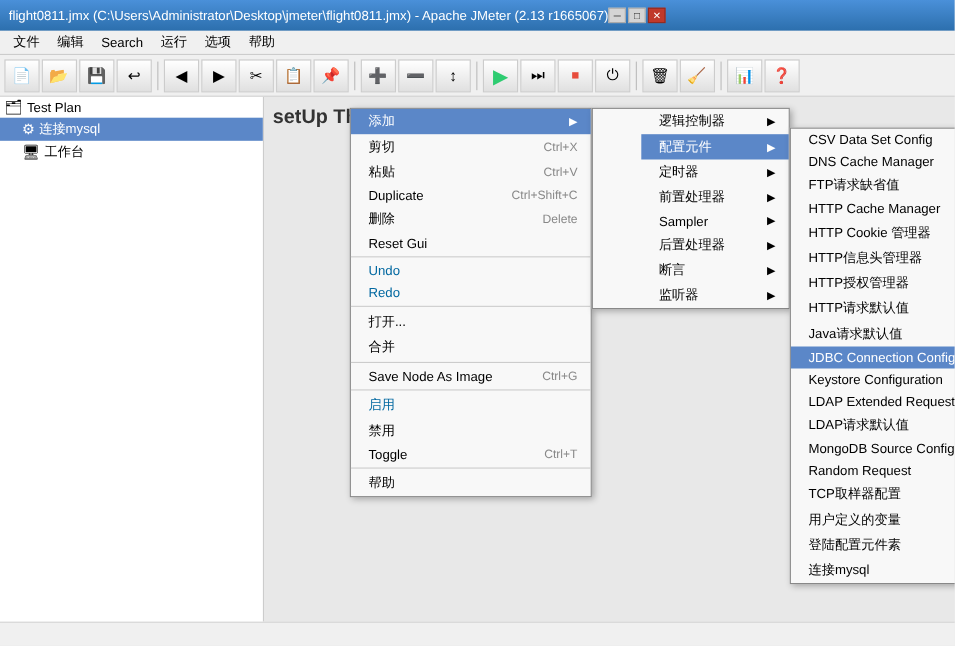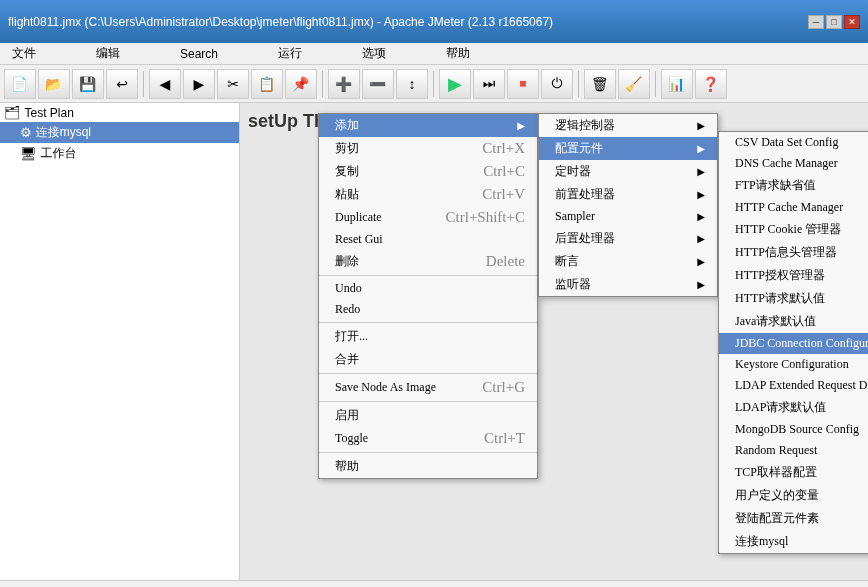--- a/index.html
+++ b/index.html
@@ -13,22 +13,22 @@
       user-select: none;
     }
 
     
     .title-bar {
       background: linear-gradient(to bottom, #4a90d9, #2c6fad);
       color: white;
       padding: 4px 8px;
       display: flex;
       align-items: center;
-      justify-content: space-between;
-      height: 43px;
+      justify-content: flex-start;
+      height: 28px;
     }
     .title-bar-text {
       font-size: 12px;
       white-space: nowrap;
       overflow: hidden;
       text-overflow: ellipsis;
     }
     .title-bar-controls {
       display: flex;
       gap: 2px;
@@ -48,21 +48,20 @@
     .title-btn.close { background: #c0392b; color: white; border-color: #922b21; }
 
     
     .menu-bar {
       background: #f0f0f0;
       border-bottom: 1px solid #ccc;
       display: flex;
       align-items: center;
       height: 22px;
       padding: 0 4px;
-      gap: 44px;
     }
     .menu-item {
       padding: 2px 8px;
       cursor: pointer;
       white-space: nowrap;
       font-size: 12px;
     }
 
     
     .toolbar {
@@ -145,21 +144,20 @@
     }
 
     
     .context-menu-overlay {
       position: absolute;
       top: 0; left: 0;
       width: 100%;
       height: 100%;
       z-index: 100;
       pointer-events: none;
-      font-family: Liberation Serif, serif;
     }
 
     
     .ctx-menu-l1 {
       position: absolute;
       top: 15px;
       left: 80px;
       width: 220px;
       background: #f8f8f8;
       border: 1px solid #888;
@@ -170,36 +168,37 @@
     .ctx-item {
       display: flex;
       align-items: center;
       justify-content: space-between;
       padding: 3px 12px 3px 16px;
       cursor: pointer;
       white-space: nowrap;
       font-size: 12px;
     }
     .ctx-item.highlighted { background: #5b87c8; color: white; }
-    .ctx-item.disabled { color: #000000; cursor: default; }
+    .ctx-item.disabled { color: #0369a1; cursor: default; }
     .ctx-sep { height: 1px; background: #ccc; margin: 2px 0; }
     .ctx-arrow { font-size: 10px; margin-left: 8px; }
-    .ctx-shortcut { color: #888; font-size: 15px; margin-left: 12px; }
+    .ctx-shortcut { color: #888; font-size: 11px; margin-left: 12px; }
 
     
     .ctx-menu-l2 {
       position: absolute;
       top: 15px;
       left: 300px;
       width: 180px;
       background: #f8f8f8;
       border: 1px solid #888;
       box-shadow: 2px 2px 6px rgba(0,0,0,0.3);
       pointer-events: all;
       z-index: 102;
+      padding-left: 44px;
     }
 
     
     .ctx-menu-l3 {
       position: absolute;
       top: 45px;
       left: 480px;
       width: 210px;
       background: #f8f8f8;
       border: 1px solid #888;
@@ -289,37 +288,33 @@
 
         <div class="ctx-item highlighted">
           <span>添加</span>
           <span class="ctx-arrow">▶</span>
         </div>
         <div class="ctx-item">
           <span>剪切</span>
           <span class="ctx-shortcut">Ctrl+X</span>
         </div>
         <div class="ctx-item">
-          <span>复制</span>
-          <span class="ctx-shortcut">Ctrl+C</span>
-        </div>
-        <div class="ctx-item">
           <span>粘贴</span>
           <span class="ctx-shortcut">Ctrl+V</span>
         </div>
         <div class="ctx-item">
           <span>Duplicate</span>
           <span class="ctx-shortcut">Ctrl+Shift+C</span>
         </div>
         <div class="ctx-item">
-          <span>Reset Gui</span>
-        </div>
-        <div class="ctx-item">
           <span>删除</span>
           <span class="ctx-shortcut">Delete</span>
+        </div>
+        <div class="ctx-item">
+          <span>Reset Gui</span>
         </div>
         <div class="ctx-sep"></div>
         <div class="ctx-item disabled">
           <span>Undo</span>
         </div>
         <div class="ctx-item disabled">
           <span>Redo</span>
         </div>
         <div class="ctx-sep"></div>
         <div class="ctx-item">
@@ -331,20 +326,23 @@
         <div class="ctx-sep"></div>
         <div class="ctx-item">
           <span>Save Node As Image</span>
           <span class="ctx-shortcut">Ctrl+G</span>
         </div>
         <div class="ctx-sep"></div>
         <div class="ctx-item disabled">
           <span>启用</span>
         </div>
         <div class="ctx-item">
+          <span>禁用</span>
+        </div>
+        <div class="ctx-item">
           <span>Toggle</span>
           <span class="ctx-shortcut">Ctrl+T</span>
         </div>
         <div class="ctx-sep"></div>
         <div class="ctx-item">
           <span>帮助</span>
         </div>
       </div>
 
       <div class="ctx-menu-l2" style="top:10px; left:298px;">

